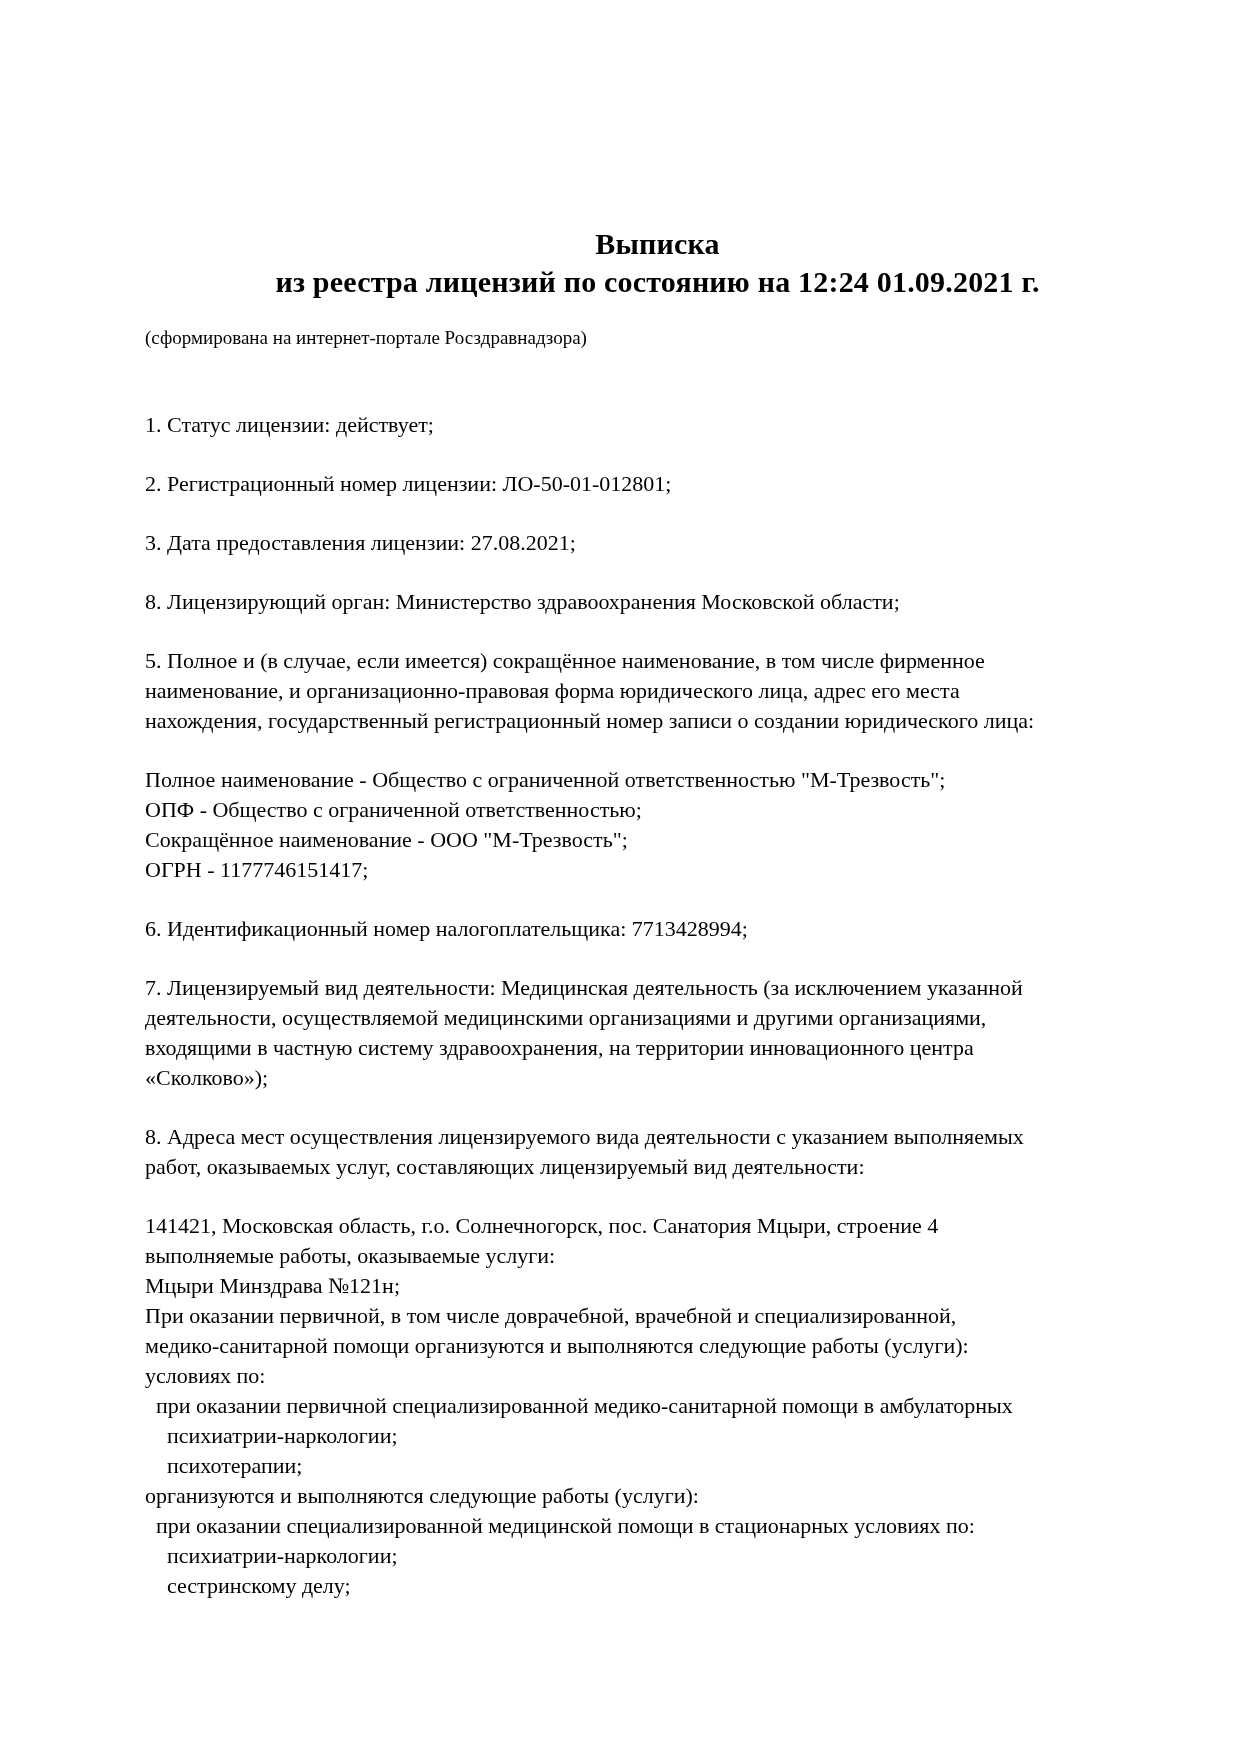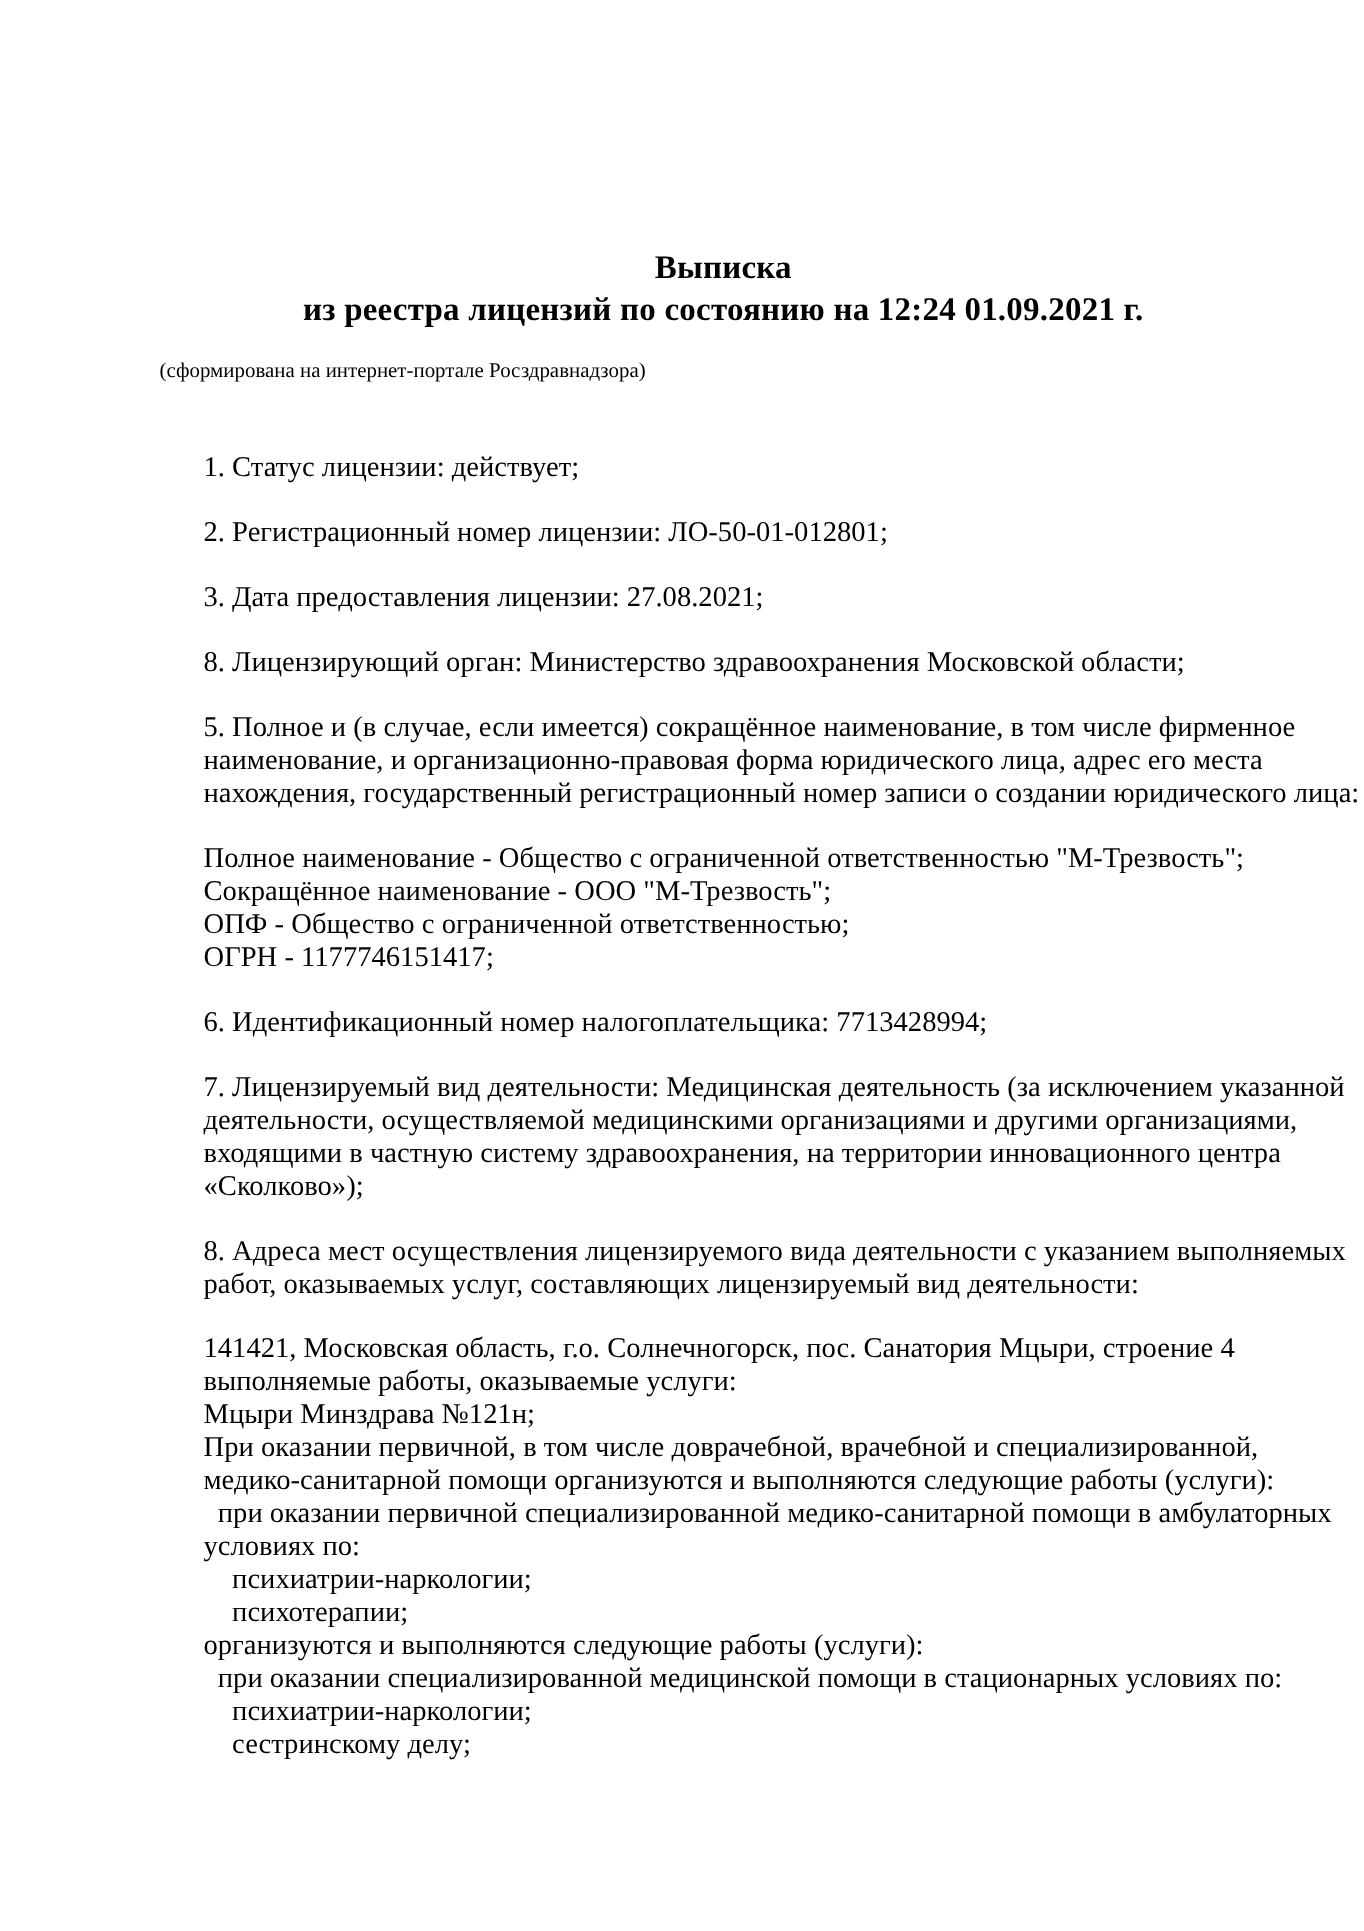--- a/index.html
+++ b/index.html
@@ -25,23 +25,22 @@
     letter-spacing: 0.2px;
   }
   .generated-note {
     margin-top: 25px;
     font-size: 19px;
     line-height: 24px;
     text-align: left;
   }
   .doc-body {
     margin-top: 60px;
-    font-size: 26px;
+    font-size: 22px;
     line-height: 30px;
-    margin-left: 40px;
   }
   .para + .para { margin-top: 29px; }
   .line {
     white-space: pre;
     min-height: 30px;
   }
 </style>
 </head>
 <body>
 
@@ -64,22 +63,22 @@
       <div class="para">
         <div class="line">8. Лицензирующий орган: Министерство здравоохранения Московской области;</div>
       </div>
       <div class="para">
         <div class="line">5. Полное и (в случае, если имеется) сокращённое наименование, в том числе фирменное</div>
         <div class="line">наименование, и организационно-правовая форма юридического лица, адрес его места</div>
         <div class="line">нахождения, государственный регистрационный номер записи о создании юридического лица:</div>
       </div>
       <div class="para">
         <div class="line">Полное наименование - Общество с ограниченной ответственностью "М-Трезвость";</div>
+        <div class="line">ОПФ - Общество с ограниченной ответственностью;</div>
         <div class="line">Сокращённое наименование - ООО "М-Трезвость";</div>
-        <div class="line">ОПФ - Общество с ограниченной ответственностью;</div>
         <div class="line">ОГРН - 1177746151417;</div>
       </div>
       <div class="para">
         <div class="line">6. Идентификационный номер налогоплательщика: 7713428994;</div>
       </div>
       <div class="para">
         <div class="line">7. Лицензируемый вид деятельности: Медицинская деятельность (за исключением указанной</div>
         <div class="line">деятельности, осуществляемой медицинскими организациями и другими организациями,</div>
         <div class="line">входящими в частную систему здравоохранения, на территории инновационного центра</div>
         <div class="line">«Сколково»);</div>
@@ -87,22 +86,22 @@
       <div class="para">
         <div class="line">8. Адреса мест осуществления лицензируемого вида деятельности с указанием выполняемых</div>
         <div class="line">работ, оказываемых услуг, составляющих лицензируемый вид деятельности:</div>
       </div>
       <div class="para">
         <div class="line">141421, Московская область, г.о. Солнечногорск, пос. Санатория Мцыри, строение 4</div>
         <div class="line">выполняемые работы, оказываемые услуги:</div>
         <div class="line">Мцыри Минздрава №121н;</div>
         <div class="line">При оказании первичной, в том числе доврачебной, врачебной и специализированной,</div>
         <div class="line">медико-санитарной помощи организуются и выполняются следующие работы (услуги):</div>
+        <div class="line">условиях по:</div>
         <div class="line">  при оказании первичной специализированной медико-санитарной помощи в амбулаторных</div>
-        <div class="line">условиях по:</div>
         <div class="line">    психиатрии-наркологии;</div>
         <div class="line">    психотерапии;</div>
         <div class="line">организуются и выполняются следующие работы (услуги):</div>
         <div class="line">  при оказании специализированной медицинской помощи в стационарных условиях по:</div>
         <div class="line">    психиатрии-наркологии;</div>
         <div class="line">    сестринскому делу;</div>
       </div>
     </div>
 </div>
 

